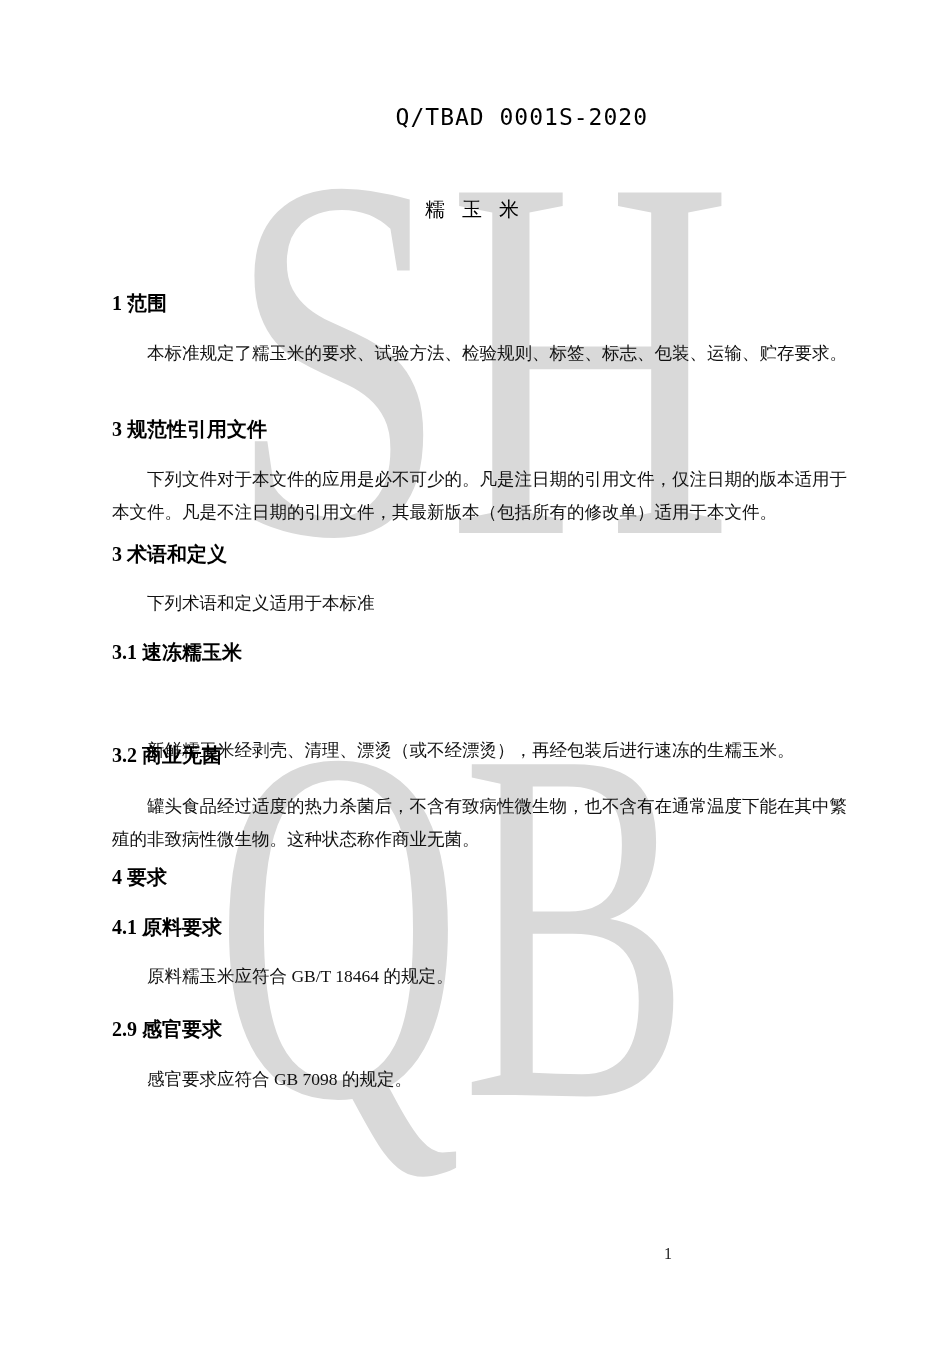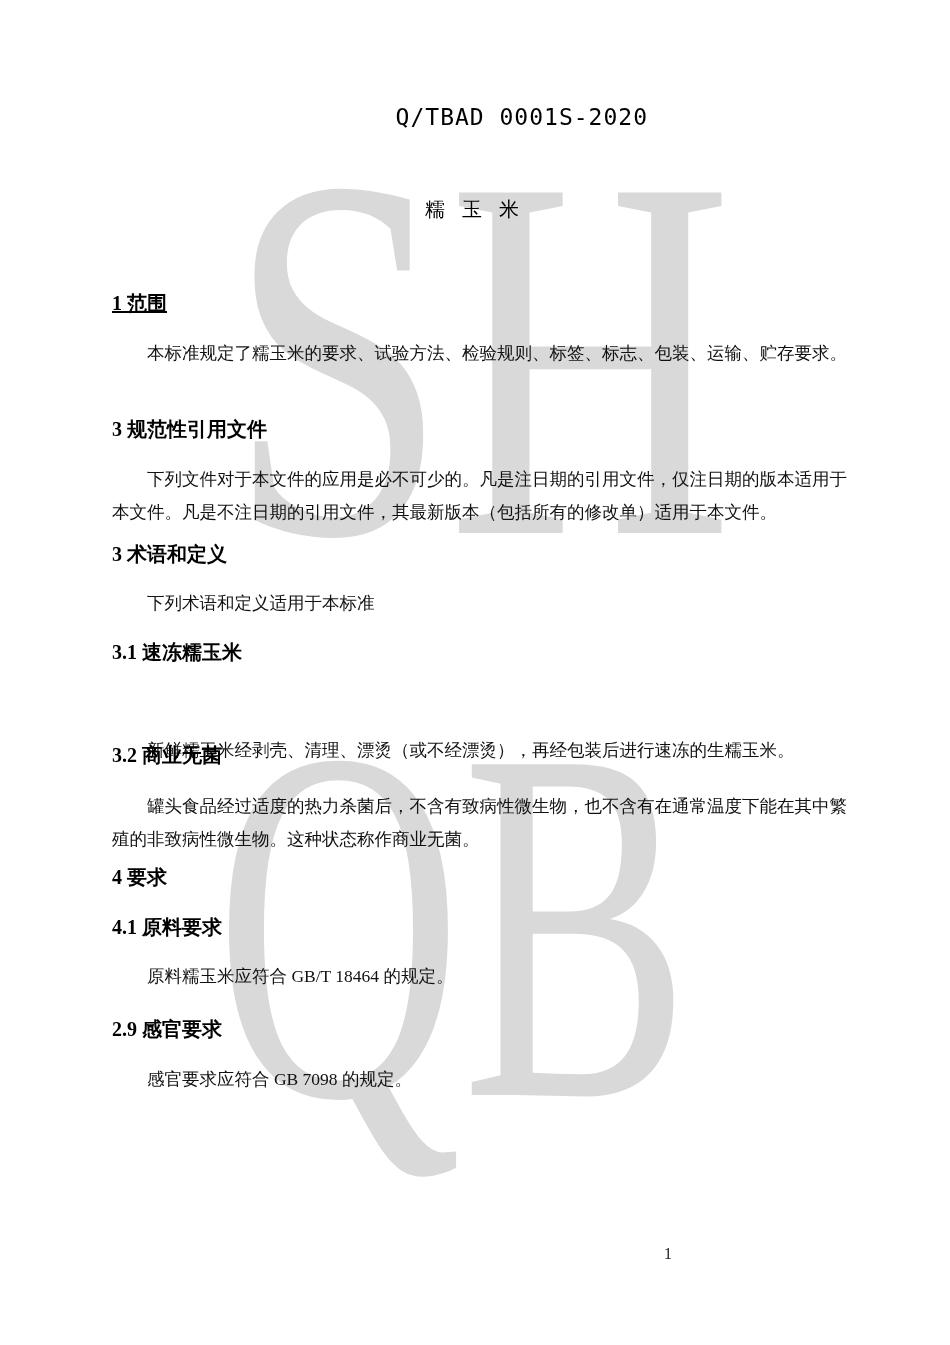--- a/index.html
+++ b/index.html
@@ -53,21 +53,21 @@
   .sec-body {
     position: absolute;
     left: 112px;
     width: 736px;
     font-size: 17.5px;
     line-height: 27px;
   }
   .sec-body p { margin: 0; text-indent: 2em; }
   .lh28 { line-height: 33px; }
 
-  .h-s1   { top: 290px; text-decoration: underline; }
+  .h-s1   { top: 290px; }
   .b-s1   { top: 340px; }
   .h-s2   { top: 416px; }
   .b-s2   { top: 463px; }
   .h-s3   { top: 541px; }
   .b-s3   { top: 590px; }
   .h-s31  { top: 639px; }
   .b-s31  { top: 689px; margin-top: 48px; }
   .h-s32  { top: 742px; }
   .b-s32  { top: 790px; }
   .h-s4   { top: 864px; }

